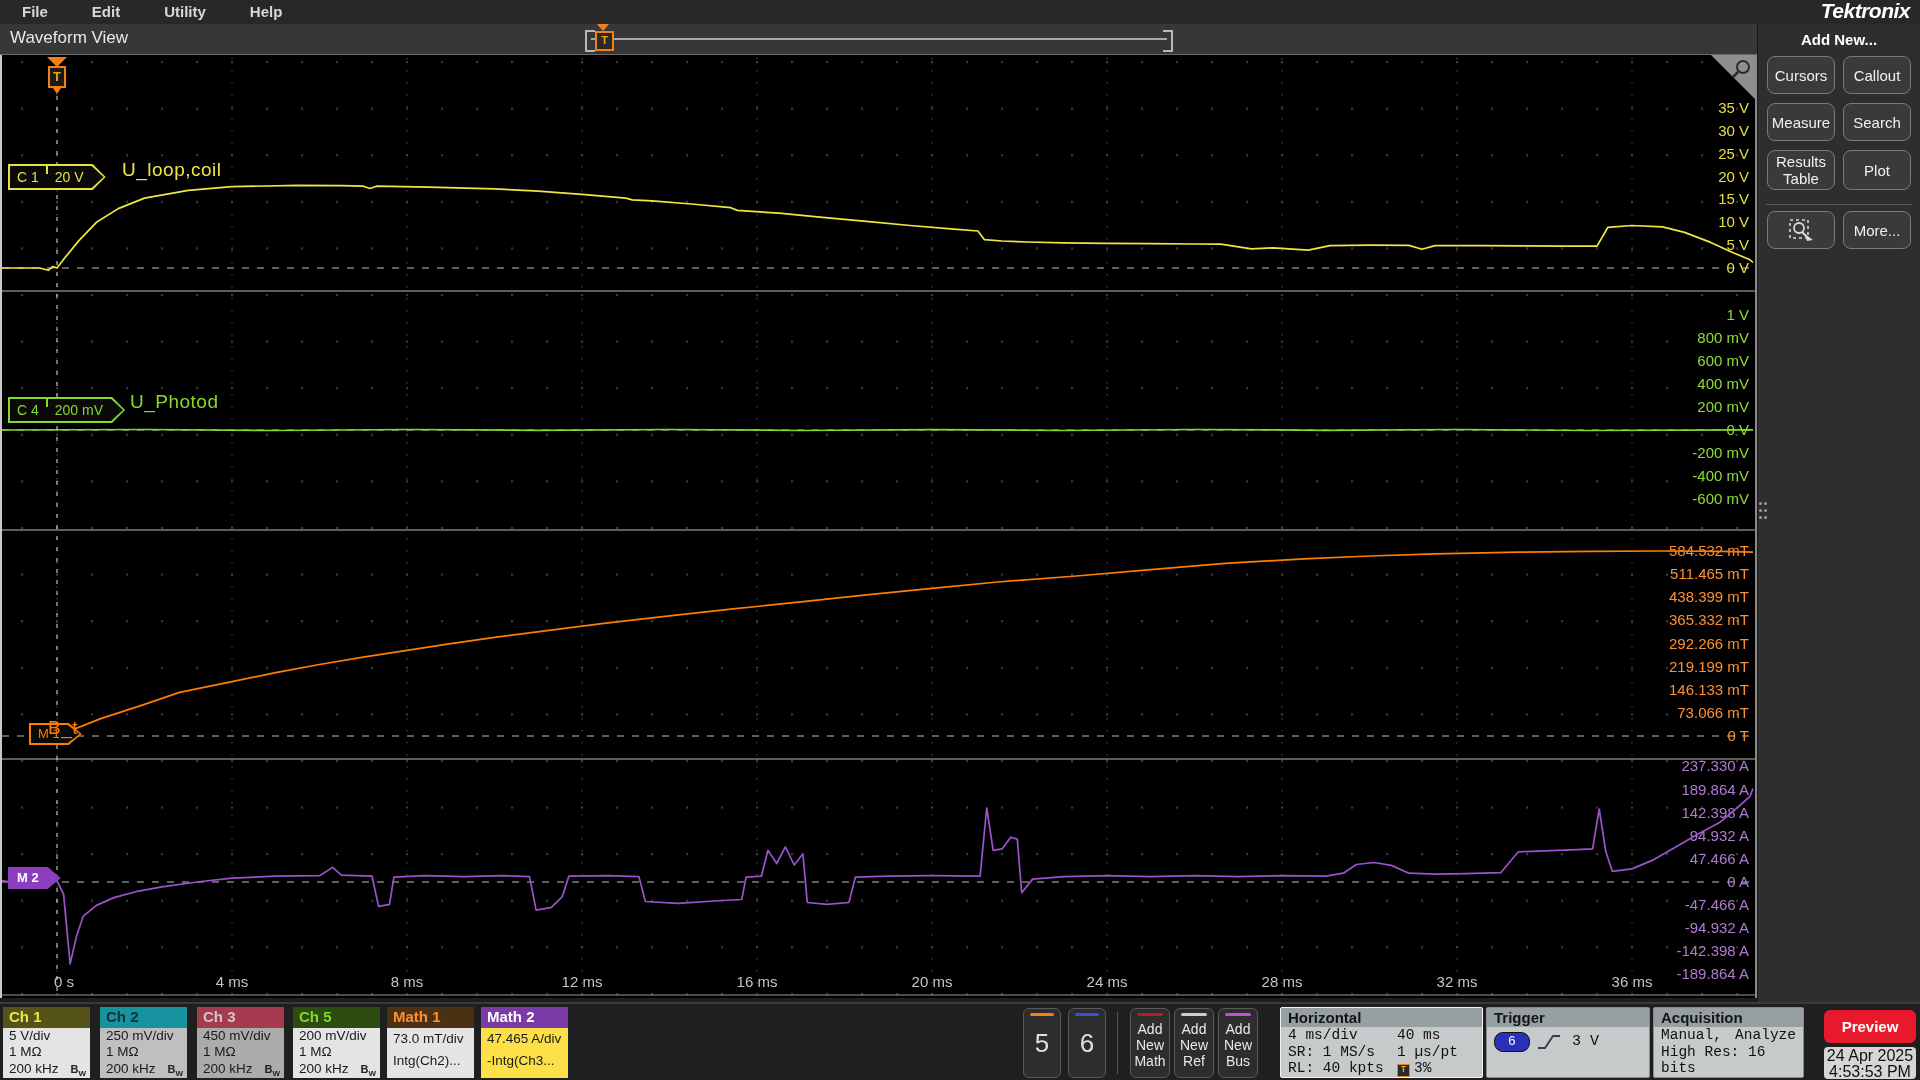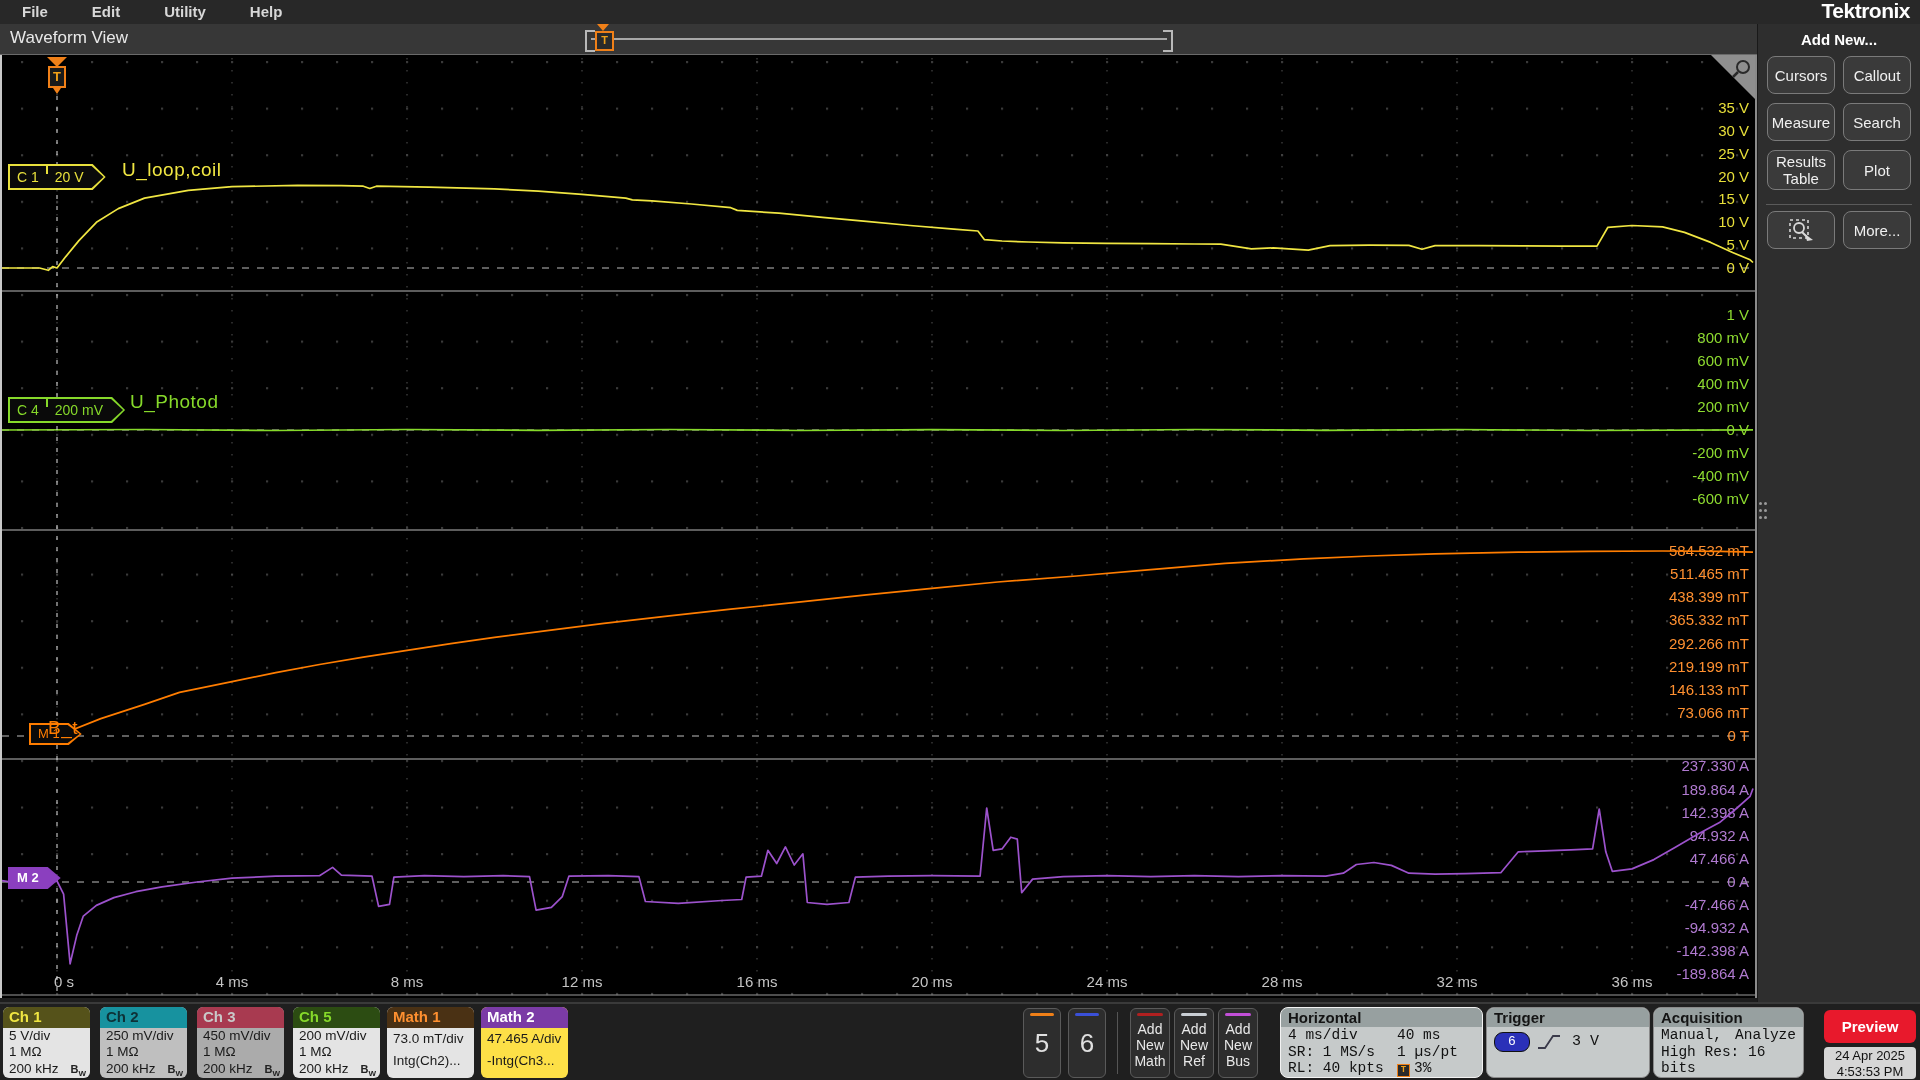--- a/index.html
+++ b/index.html
@@ -1,21 +1,21 @@
 <!DOCTYPE html>
 <html><head>
 <meta charset="utf-8">
 <style>
   html,body{margin:0;padding:0;background:#111;width:1920px;height:1080px;overflow:hidden;
     font-family:"Liberation Sans","DejaVu Sans",sans-serif;-webkit-font-smoothing:antialiased;}
   .app{position:relative;width:1920px;height:1080px;background:#1d1d1d;}
   
   .menubar{position:absolute;left:0;top:0;width:1920px;height:24px;background:#282828;display:flex;align-items:center;}
   .menu-item{color:#d8d8d8;font-size:15px;padding:0 22px;height:24px;line-height:24px;cursor:default;}
-  .brand{position:absolute;right:10px;top:-1px;color:#fff;font-size:21px;font-weight:800;letter-spacing:-0.5px;}
+  .brand{position:absolute;right:10px;top:-1px;color:#fff;font-size:21px;font-weight:800;letter-spacing:-0.5px;font-style:italic;}
   
   .main{position:absolute;left:0;top:24px;width:1920px;height:978px;display:flex;}
   .wfcol{width:1757px;height:978px;display:flex;flex-direction:column;}
   .tabbar{position:relative;height:30px;background:#373737;border-bottom:1px solid#6a6a6a;color:#e8e8e8;}
   .tabtitle{position:absolute;left:10px;top:4px;font-size:17px;}
   .timeline{position:absolute;left:585px;top:6px;width:588px;height:18px;}
   .tl-line{position:absolute;left:6px;right:6px;top:8px;height:2px;background:#a8a8a8;}
   .tl-brl{position:absolute;left:0;top:0;width:8px;height:18px;border:2px solid #b8b8b8;border-right:none;}
   .tl-brr{position:absolute;right:0;top:0;width:8px;height:18px;border:2px solid #b8b8b8;border-left:none;}
   .tl-t{position:absolute;left:10px;top:1px;width:15px;height:16px;background:#2a2a2a;border:2px solid #f08018;
@@ -48,44 +48,44 @@
   .sidebar{position:relative;width:163px;height:978px;background:#2e2e2e;border-left:1px solid #191919;}
   .sb-title{margin:7px 0 4px;text-align:center;color:#fff;font-size:15px;font-weight:bold;}
   .sb-grid{display:grid;grid-template-columns:1fr 1fr;gap:9px 8px;padding:4px 9px;}
   .sb-btn{min-height:32px;background:#3a3a3a;border:1px solid #7a7a7a;border-radius:8px;color:#f0f0f0;
     font-size:15px;display:flex;align-items:center;justify-content:center;text-align:center;line-height:17px;padding:2px;}
   .sb-div{border-top:1px solid #5a5a5a;margin:10px 8px 2px;}
   .splitdots{position:absolute;left:1px;top:478px;display:grid;grid-template-columns:3px 3px;grid-gap:4px 2px;}
   .splitdots i{width:3px;height:3px;border-radius:50%;background:#9a9a9a;}
   
   .bottombar{position:relative;position:absolute;left:0;top:1002px;width:1920px;height:78px;background:#1f1f1f;border-top:2px solid #3a3a3a;}
-  .chb{position:absolute;top:3px;width:87px;height:71px;border-radius:6px;overflow:hidden;background:#e4e4e4;}
+  .chb{position:absolute;top:3px;width:87px;height:71px;border-radius:0;overflow:hidden;background:#e4e4e4;}
   .chb .hd{height:21px;font-size:15px;font-weight:bold;padding:1px 0 0 6px;box-sizing:border-box;}
   .chb .ln{font-size:13.5px;color:#1a1a1a;padding:0 4px 0 6px;line-height:16.4px;display:flex;white-space:nowrap;}
   .bw{margin-left:auto;font-size:11px;color:#222;font-weight:bold;}
   .bw sub{font-size:8px;}
   .sqbtn{position:absolute;top:4px;height:70px;background:#2d2d2d;border:1px solid #5a5a5a;border-radius:6px;box-sizing:border-box;}
   .sqbtn .stripe{height:3px;border-radius:2px;margin:4px 6px 0;}
   .numlbl{color:#e0e0e0;font-size:26px;text-align:center;margin-top:12px;}
   .addlbl{color:#e8e8e8;font-size:14px;text-align:center;line-height:16px;margin-top:5px;}
   .vdiv{position:absolute;top:8px;width:1px;height:62px;background:#555;}
-  .panel{position:absolute;top:3px;height:71px;background:#c6caca;border:1px solid #8a8a8a;border-radius:8px;box-sizing:border-box;overflow:hidden;}
+  .panel{position:absolute;top:3px;height:71px;background:#c6caca;border:1px solid #8a8a8a;border-radius:2px;box-sizing:border-box;overflow:hidden;}
   .panel.sel{border:1px solid #f2f2f2;}
   .panel .phd{height:19px;background:#97a0a0;color:#141414;font-size:15px;font-weight:bold;padding:0 0 0 7px;line-height:19px;}
   .prow{display:flex;font-size:14.5px;color:#111;line-height:16.5px;padding:0 7px;font-family:Liberation Mono, monospace;}
   .prow .c2{margin-left:auto;text-align:left;width:78px;}
   .trigsrc{display:inline-block;width:34px;height:18px;background:#2a30b8;border:1px solid #111;border-radius:9px;
     color:#fff;font-size:13px;text-align:center;line-height:17px;margin:4px 6px 0 0;}
   .tlevel{font-size:15px;color:#111;margin-left:10px;}
   .hticon{display:inline-block;width:11px;height:11px;border:1.5px solid #f08018;background:#2a2a2a;color:#f0a018;
     font-size:9px;font-weight:bold;text-align:center;line-height:11px;margin-right:4px;}
   .preview{position:absolute;left:1824px;top:6px;width:92px;height:33px;background:#e8192c;border-radius:6px;
     color:#fff;font-weight:bold;font-size:15px;text-align:center;line-height:33px;}
   .clock{position:absolute;left:1824px;top:43px;width:92px;height:32px;background:#d6d6d6;border-radius:4px;
-    color:#111;font-size:13px;text-align:center;line-height:16px;padding-top:1px;box-sizing:border-box;}
+    color:#111;font-size:16px;text-align:center;line-height:16px;padding-top:1px;box-sizing:border-box;}
 </style>
 </head>
 <body>
 
 <div class="app">
 
   <div class="menubar">
     <div id="menu-items" style="display:flex;font-weight:bold;">
         <div class="menu-item">File</div>
         <div class="menu-item">Edit</div>

